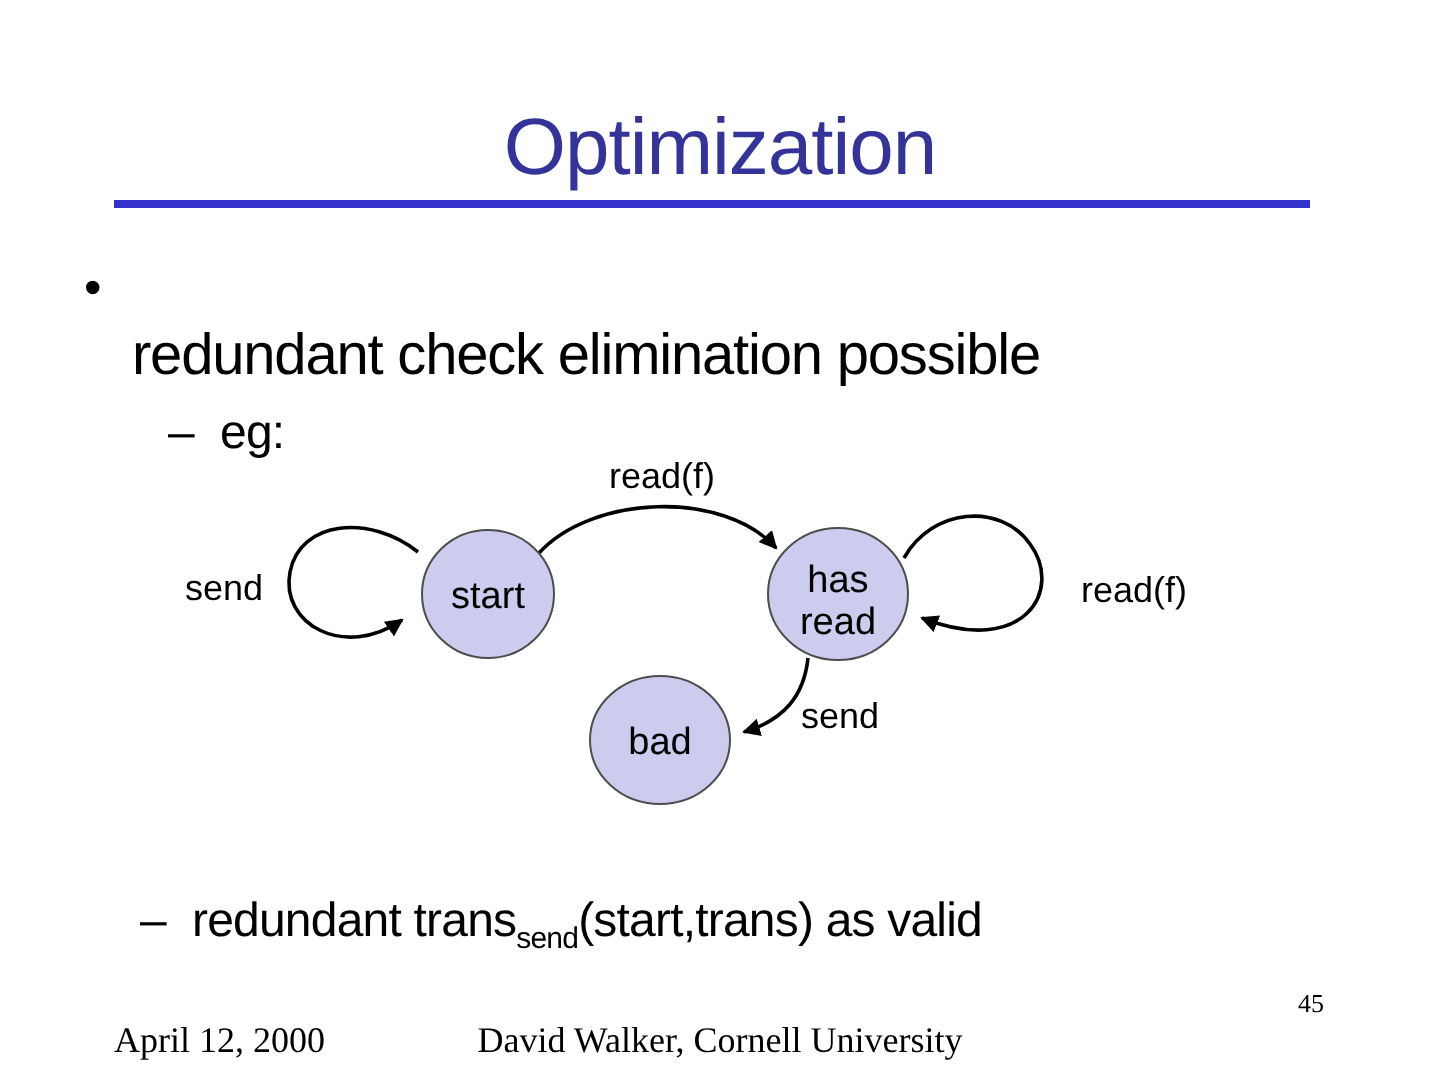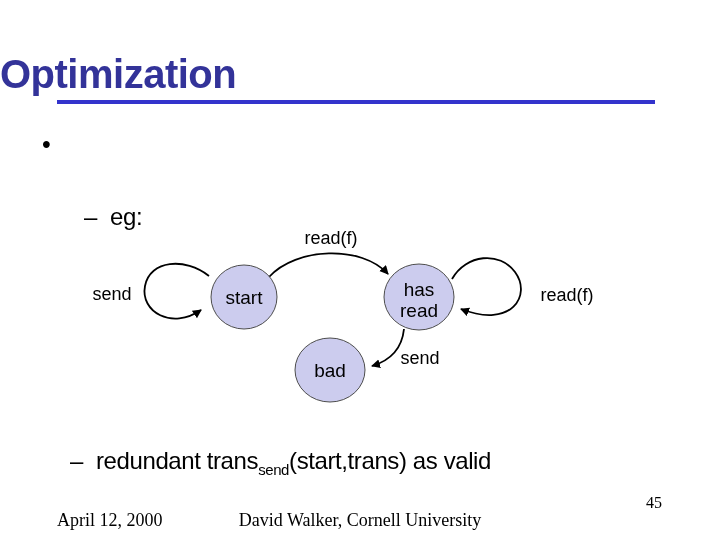--- a/index.html
+++ b/index.html
@@ -8,23 +8,24 @@
     width:720px;height:540px;
     background:#ffffff;
     font-family:"Liberation Sans", sans-serif;
     color:#000;
     overflow:hidden;
     margin:0 auto;
   }
   .page-title{
     position:absolute;
     top:53px;left:0;width:720px;
+    text-align:center;
     font-size:40px;
     line-height:42px;
-    font-weight:700;
+    font-weight:400;
     color:#333399;
     letter-spacing:-0.5px;
   }
   .title-underline{
     position:absolute;
     left:57px;top:100px;
     width:598px;height:4px;
     background:#3333cc;
   }
   .bullet-item{
@@ -69,34 +70,35 @@
   }
   .diagram-svg text.state-label{font-size:19px;}
   .footer-date,.footer-credit,.page-number{
     position:absolute;
     font-family:"Liberation Serif", serif;
     font-size:18px;
     color:#000;
   }
   .footer-date{left:57px;top:510px;}
   .footer-credit{left:0;top:510px;width:720px;text-align:center;}
-  .page-number{top:494px;right:58px;font-size:16px;}
+  .page-number{top:494px;right:58px;font-size:13px;}
 </style>
 </head>
 <body>
 
 <div class="slide">
 
   <div class="page-title">Optimization</div>
   <div class="title-underline"></div>
 
   <div class="bullet-item">
     <span class="bullet-marker">•</span>
     <span class="bullet-text">
       <br>
+      <span>redundant check elimination possible</span>
     </span>
   </div>
 
   <div class="sub-bullet sub-eg">
     <span class="dash">–</span>
     <span>eg:</span>
   </div>
 
   <svg class="diagram-svg" viewBox="0 0 720 540" xmlns="http://www.w3.org/2000/svg">
     <defs>

